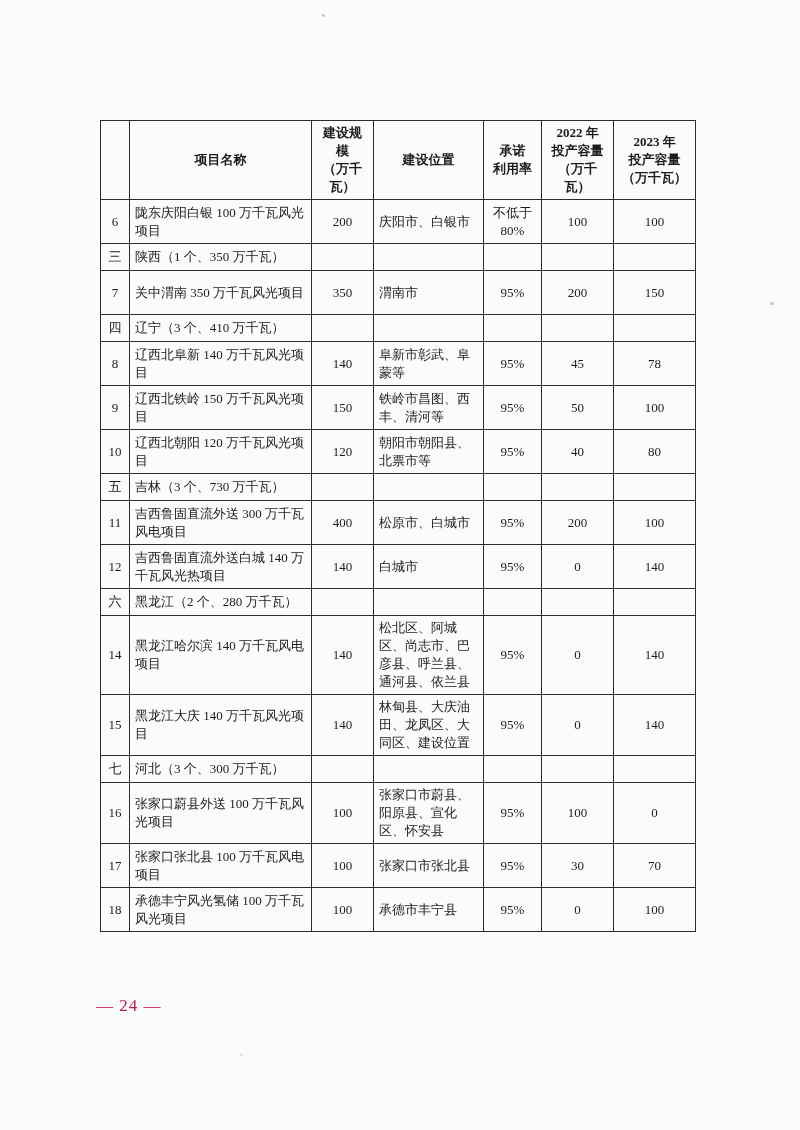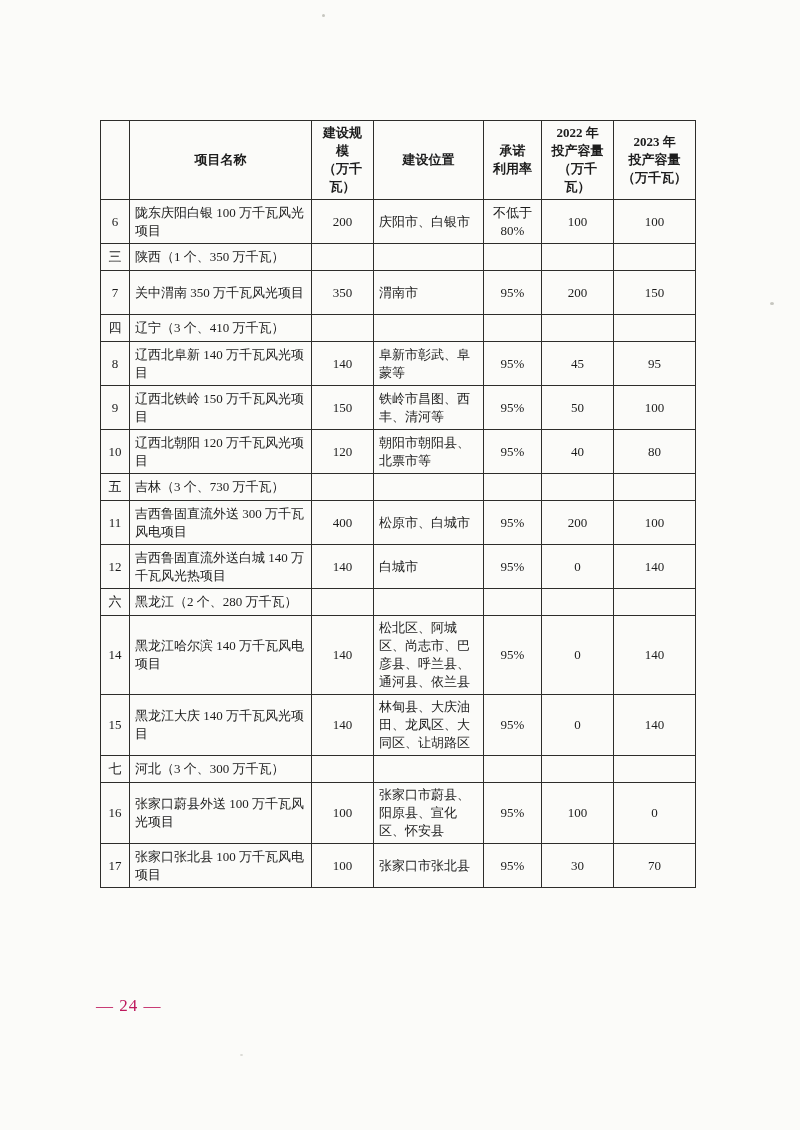--- a/index.html
+++ b/index.html
@@ -122,21 +122,21 @@
           <td class="c5"></td>
           <td class="c6"></td>
         </tr>
         <tr class="project">
           <td class="c0">8</td>
           <td class="c1">辽西北阜新 140 万千瓦风光项目</td>
           <td class="c2">140</td>
           <td class="c3">阜新市彰武、阜蒙等</td>
           <td class="c4">95%</td>
           <td class="c5">45</td>
-          <td class="c6">95</td>
+          <td class="c6">78</td>
         </tr>
         <tr class="project">
           <td class="c0">9</td>
           <td class="c1">辽西北铁岭 150 万千瓦风光项目</td>
           <td class="c2">150</td>
           <td class="c3">铁岭市昌图、西丰、清河等</td>
           <td class="c4">95%</td>
           <td class="c5">50</td>
           <td class="c6">100</td>
         </tr>
@@ -191,21 +191,21 @@
           <td class="c2">140</td>
           <td class="c3">松北区、阿城区、尚志市、巴彦县、呼兰县、通河县、依兰县</td>
           <td class="c4">95%</td>
           <td class="c5">0</td>
           <td class="c6">140</td>
         </tr>
         <tr class="project">
           <td class="c0">15</td>
           <td class="c1">黑龙江大庆 140 万千瓦风光项目</td>
           <td class="c2">140</td>
-          <td class="c3">林甸县、大庆油田、龙凤区、大同区、让胡路区</td>
+          <td class="c3">林甸县、大庆油田、龙凤区、大同区、建设位置</td>
           <td class="c4">95%</td>
           <td class="c5">0</td>
           <td class="c6">140</td>
         </tr>
         <tr class="section">
           <td class="c0">七</td>
           <td class="c1">河北（3 个、300 万千瓦）</td>
           <td class="c2"></td>
           <td class="c3"></td>
           <td class="c4"></td>
@@ -223,20 +223,29 @@
         </tr>
         <tr class="project">
           <td class="c0">17</td>
           <td class="c1">张家口张北县 100 万千瓦风电项目</td>
           <td class="c2">100</td>
           <td class="c3">张家口市张北县</td>
           <td class="c4">95%</td>
           <td class="c5">30</td>
           <td class="c6">70</td>
         </tr>
+        <tr class="project">
+          <td class="c0">18</td>
+          <td class="c1">承德丰宁风光氢储 100 万千瓦风光项目</td>
+          <td class="c2">100</td>
+          <td class="c3">承德市丰宁县</td>
+          <td class="c4">95%</td>
+          <td class="c5">0</td>
+          <td class="c6">100</td>
+        </tr>
       </tbody>
   </table>
 
   <div class="page-number">— 24 —</div>
 
   <div class="speck s1"></div>
   <div class="speck s2"></div>
   <div class="speck s3"></div>
 </div>
 

